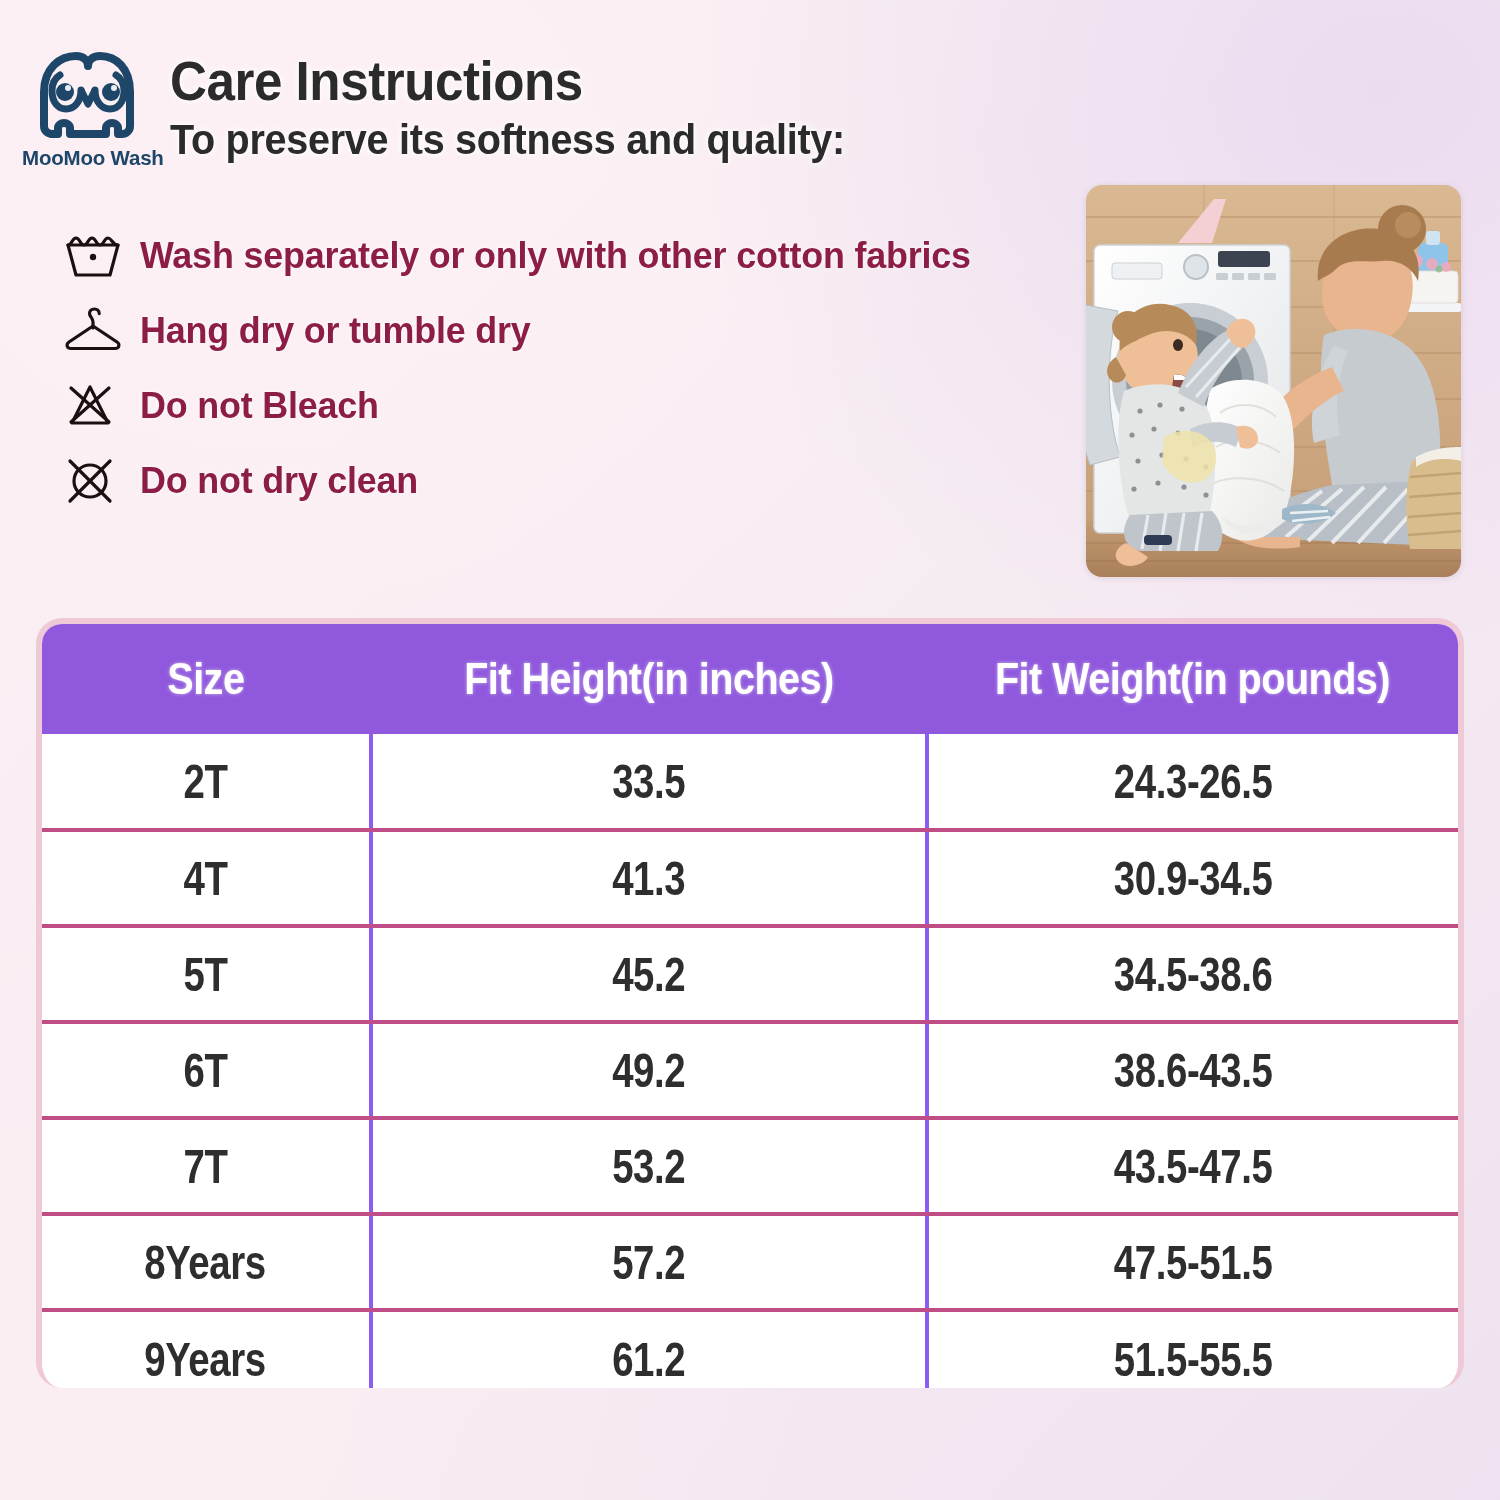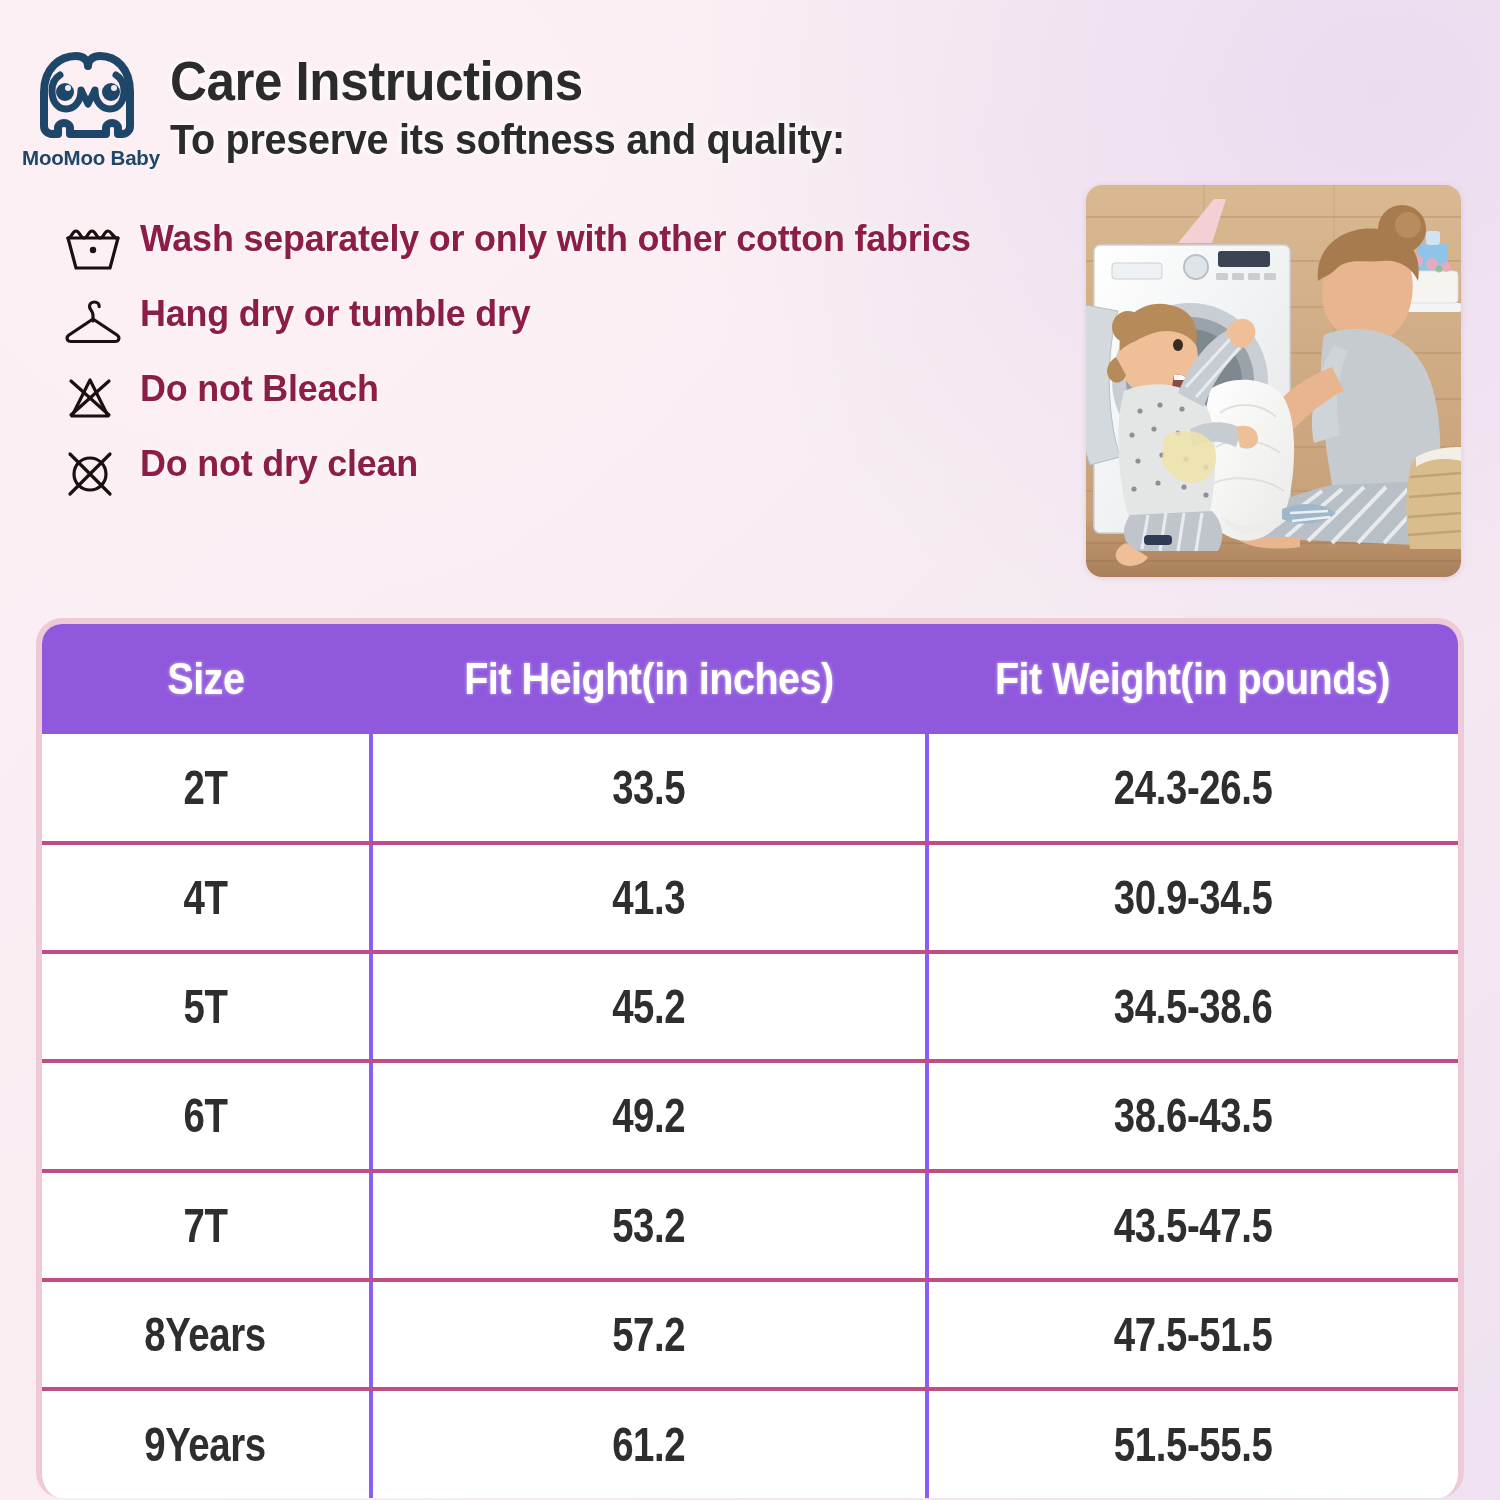--- a/index.html
+++ b/index.html
@@ -86,21 +86,21 @@
 
   
   .care-list {
     position: absolute;
     left: 62px;
     top: 218px;
     width: 1010px;
   }
   .care-row {
     display: flex;
-    align-items: flex-start;
+    align-items: center;
     height: 75px;
   }
   .care-icon {
     width: 78px;
     min-width: 78px;
     height: 62px;
     display: flex;
     align-items: center;
     justify-content: flex-start;
   }
@@ -128,21 +128,21 @@
     box-shadow: 0 1px 6px rgba(140,100,130,0.18);
   }
   .photo svg { display: block; width: 100%; height: 100%; }
 
   
   .size-table {
     position: absolute;
     left: 36px;
     top: 618px;
     width: 1428px;
-    height: 880px;
+    height: 770px;
     border: 6px solid #efc9d5;
     border-bottom: none;
     border-radius: 26px 26px 26px 26px;
     background: #ffffff;
     overflow: hidden;
   }
   .tbl {
     width: 100%;
     height: 100%;
     border-collapse: collapse;
@@ -210,21 +210,21 @@
 
         <path d="M61 38 C61 50 68 57 76 57 C84 57 90 50 90 39 C90 32 87 26 82 23" fill="none" stroke="#1d4668" stroke-width="7" stroke-linecap="round"></path>
 
         <path d="M47 38 L54 52 L61 38" fill="none" stroke="#1d4668" stroke-width="7" stroke-linejoin="round"></path>
 
         <circle cx="31" cy="40" r="9" fill="#1d4668"></circle>
         <circle cx="77" cy="40" r="9" fill="#1d4668"></circle>
         <circle cx="34" cy="36" r="3" fill="#ffffff" opacity="0.9"></circle>
         <circle cx="80" cy="36" r="3" fill="#ffffff" opacity="0.9"></circle>
       </svg>
-      <span class="logo-word">MooMoo Baby</span>
+      <span class="logo-word">MooMoo Wash</span>
     </div>
 
     <div class="title-block">
       <div class="main-title">Care Instructions</div>
       <div class="sub-title">To preserve its softness and quality:</div>
     </div>
   </div>
 
   <div class="care-list">
 

